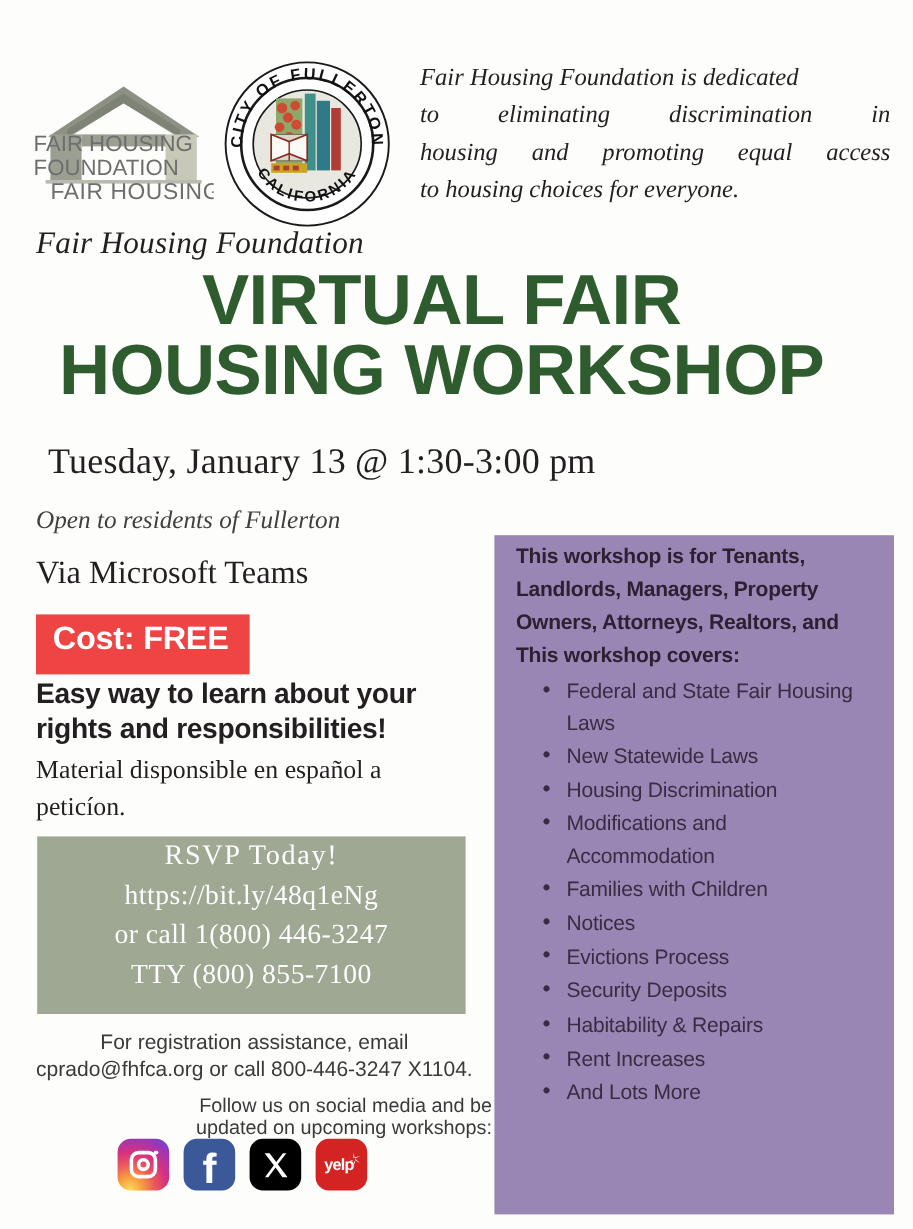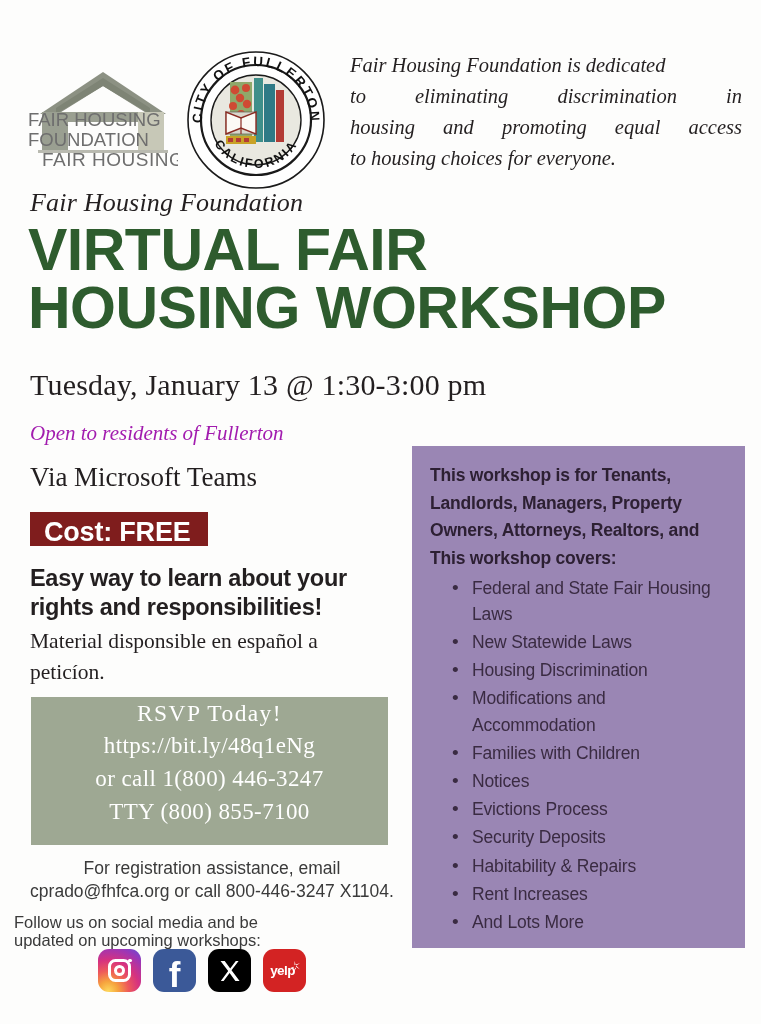--- a/index.html
+++ b/index.html
@@ -73,58 +73,59 @@
     position: absolute;
     left: 28px; top: 222px;
     width: 680px;
     font-family: "Liberation Sans", sans-serif;
     font-weight: bold;
     font-size: 59px;
     line-height: 0.98;
     letter-spacing: -0.5px;
     color: #2E5C2E;
     text-transform: uppercase;
+    text-align: center;
   }
 
   
   .date-line {
     position: absolute;
-    left: 30px; top: 368px;
+    left: 40px; top: 368px;
     font-family: "Liberation Serif", serif;
     font-size: 30px;
     letter-spacing: 0.2px;
     color: #231f20;
     white-space: nowrap;
   }
   .openline {
     position: absolute;
     left: 30px; top: 421px;
     font-family: "Liberation Serif", serif;
     font-style: italic;
     font-size: 21px;
-    color: #a21caf;
+    color: #404040;
   }
   .via-line {
     position: absolute;
     left: 30px; top: 462px;
     font-family: "Liberation Serif", serif;
     font-size: 27px;
     color: #231f20;
   }
 
   
   .cost-badge {
     position: absolute;
     left: 30px; top: 512px;
-    background: #7f1d1d;
+    background: #ef4444;
     color: #ffffff;
     font-family: "Liberation Sans", sans-serif;
     font-weight: bold;
     font-size: 27px;
-    padding: 6px 17px 0 14px;
+    padding: 6px 17px 16px 14px;
     line-height: 1.05;
     letter-spacing: -0.2px;
   }
 
   
   .easy {
     position: absolute;
     left: 30px; top: 564px;
     width: 340px;
     font-family: "Liberation Sans", sans-serif;
@@ -170,21 +171,21 @@
     text-align: center;
     font-family: "Liberation Sans", sans-serif;
     font-size: 17.5px;
     line-height: 1.33;
     color: #3a3a3a;
   }
   .follow {
     position: absolute;
     left: 14px; top: 913px;
     width: 396px;
-    text-align: left;
+    text-align: right;
     font-family: "Liberation Sans", sans-serif;
     font-size: 16.5px;
     line-height: 1.1;
     color: #3a3a3a;
   }
 
   
   .social {
     position: absolute;
     left: 98px; top: 949px;
@@ -248,23 +249,23 @@
     position: absolute;
     right: 5px; top: 11px;
     width: 13px; height: 13px;
   }
 
   
   .purple {
     position: absolute;
     left: 412px; top: 446px;
     width: 333px;
-    height: 502px;
+    height: 566px;
     background: #9A86B4;
-    padding: 16px 14px 10px 18px;
+    padding: 4px 14px 10px 18px;
     color: #2a1f33;
   }
   .purple .p-head {
     font-family: "Liberation Sans", sans-serif;
     font-weight: bold;
     font-size: 17.5px;
     line-height: 1.58;
     letter-spacing: -0.2px;
     color: #2d2033;
   }

